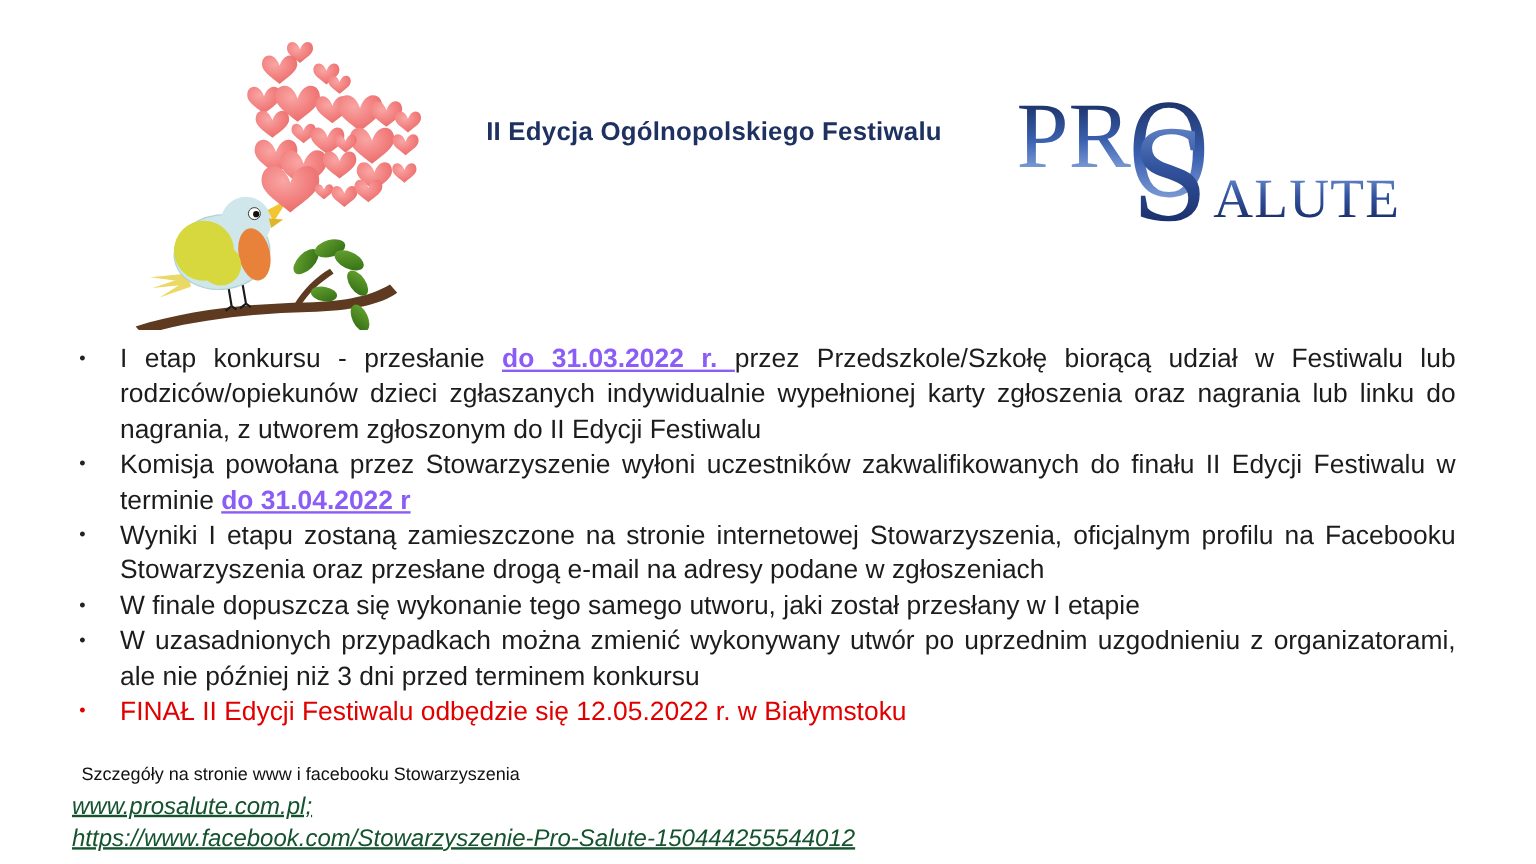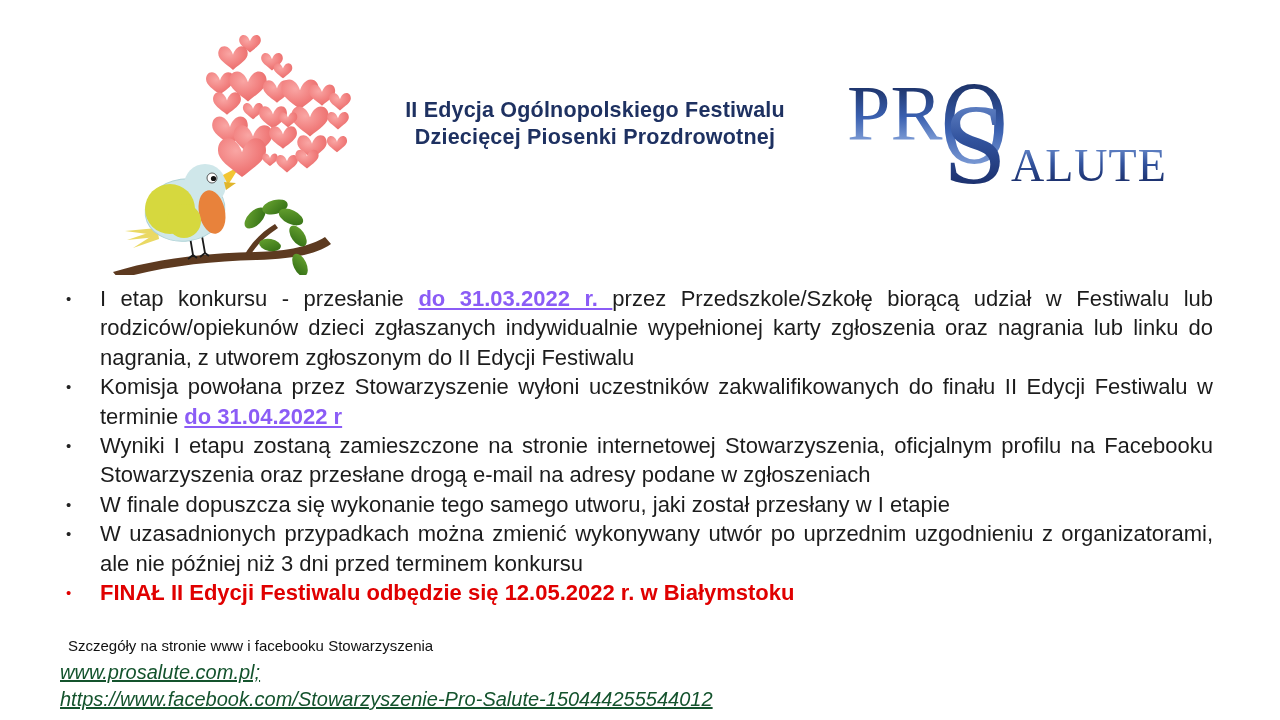--- a/index.html
+++ b/index.html
@@ -22,21 +22,21 @@
     position:absolute; left:60px; top:267px; width:1153px;
     font-size:22px; line-height:29.4px; color:#1c1c1c;
   }
   .rule-item { display:flex; align-items:flex-start; }
   .bullet-marker {
     flex:0 0 40px; width:40px; font-size:15px; line-height:29.4px;
     color:#222; text-align:left; padding-left:6px; box-sizing:border-box;
   }
   .bullet-text { flex:1; text-align:justify; }
   .seg-red-u { color:#8b5cf6; font-weight:bold; text-decoration:underline; white-space:pre-wrap; }
-  .item-final .bullet-text { color:#e00000; font-weight:bold; }
+  .item-final .bullet-text { color:#e00000; font-weight:normal; }
   .item-final .bullet-marker { color:#e00000; }
   
   .footer { position:absolute; left:60px; top:616px; width:720px; }
   .footer-note { font-size:15px; color:#111; padding-left:8px; line-height:26px; }
   .footer-link {
     display:block; font-size:20px; font-style:italic; line-height:27px;
     color:#14532d; text-decoration:underline; cursor:pointer;
   }
 </style>
 </head>
@@ -117,21 +117,20 @@
       <use href="#heart" transform="translate(242,113) scale(0.65)"></use>
       <use href="#heart" transform="translate(147,118) scale(1.55)"></use>
       <use href="#heart" transform="translate(175,130) scale(0.5)"></use>
       <use href="#heart" transform="translate(192,132) scale(0.7)"></use>
       <use href="#heart" transform="translate(212,127) scale(0.75)"></use>
     </g>
   </svg>
 
   <div class="title">
     <div>II Edycja Ogólnopolskiego Festiwalu</div>
-    <div>Dziecięcej Piosenki Prozdrowotnej</div>
   </div>
 
   <svg class="logo" viewBox="0 0 320 120">
     <defs>
       <linearGradient id="lgPro" x1="0" y1="0" x2="0" y2="1">
         <stop offset="0%" stop-color="#0d1a42"></stop>
         <stop offset="55%" stop-color="#3a60b0"></stop>
         <stop offset="100%" stop-color="#a6c0ec"></stop>
       </linearGradient>
       <linearGradient id="lgSal" x1="0" y1="0" x2="0" y2="1">

